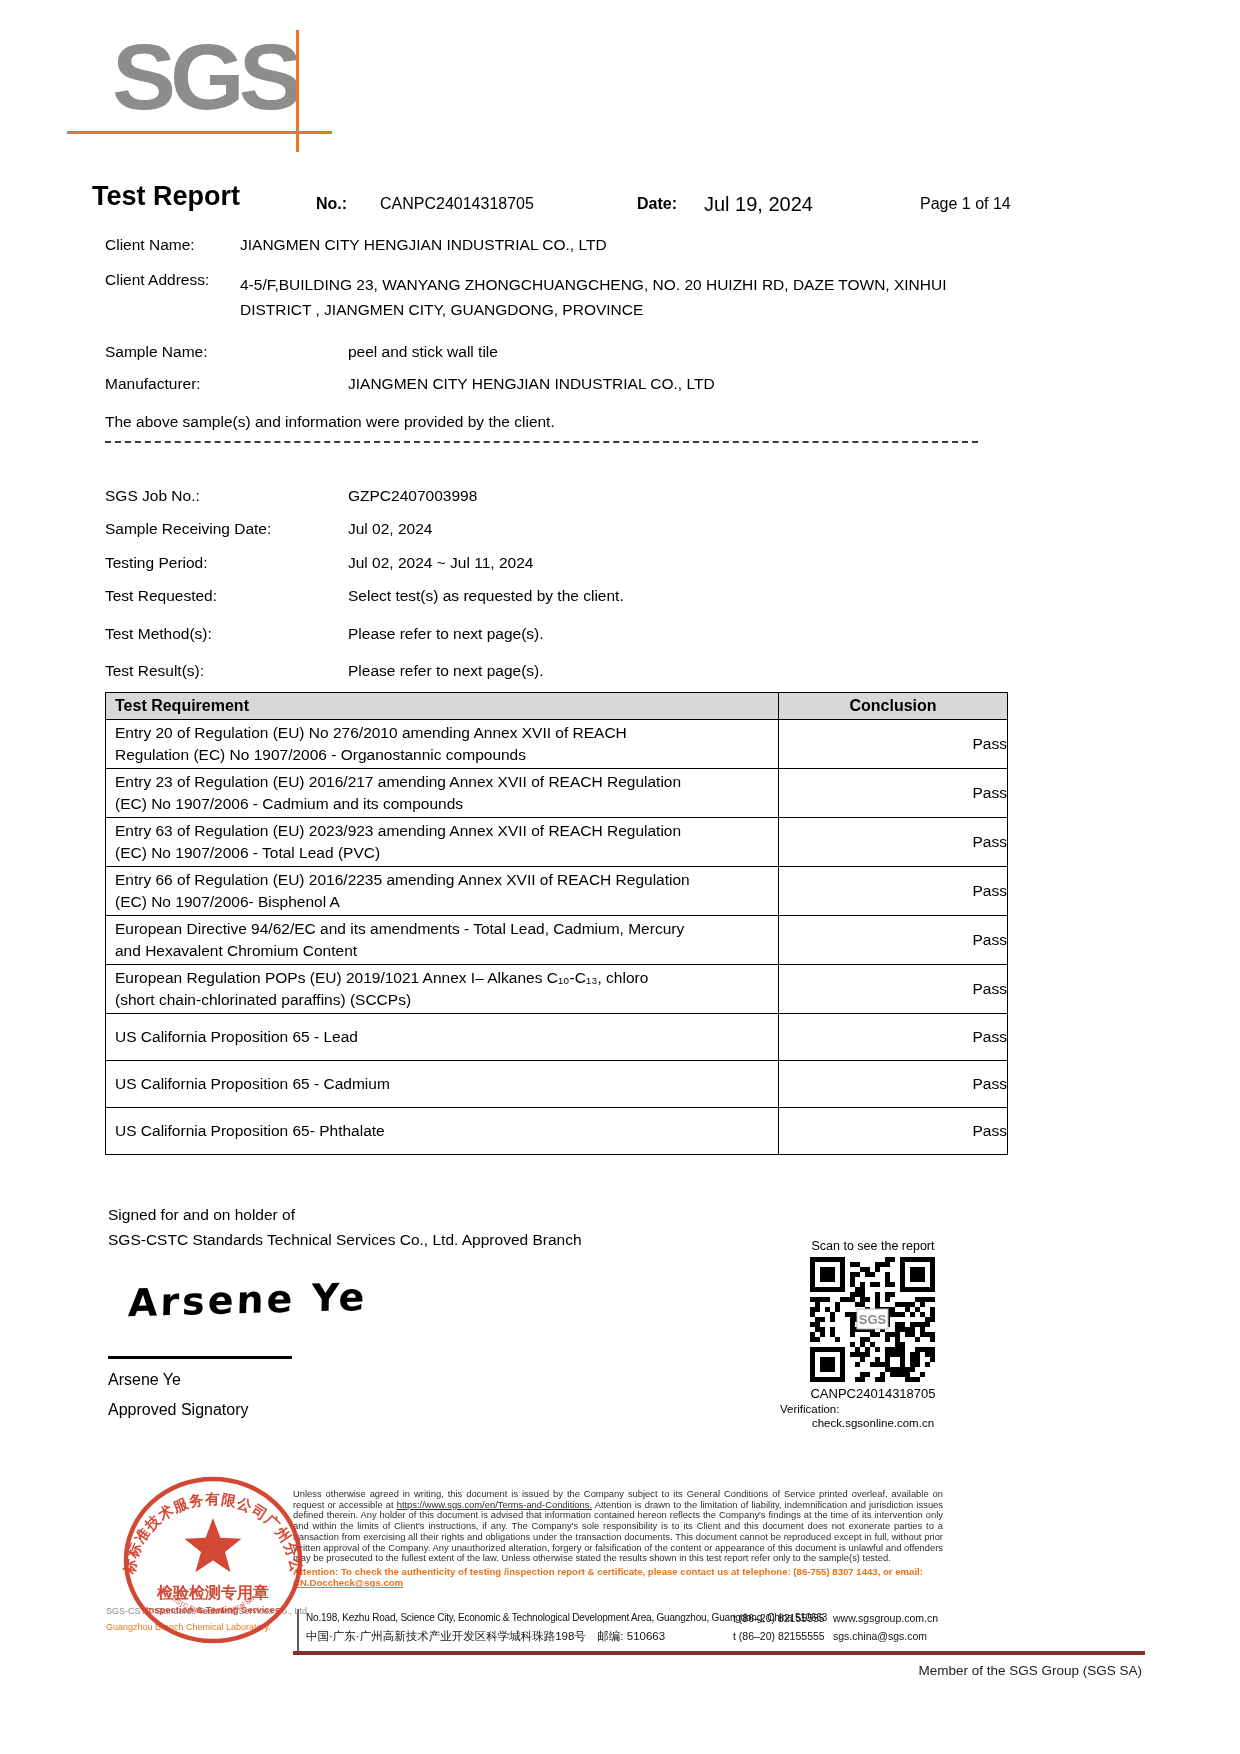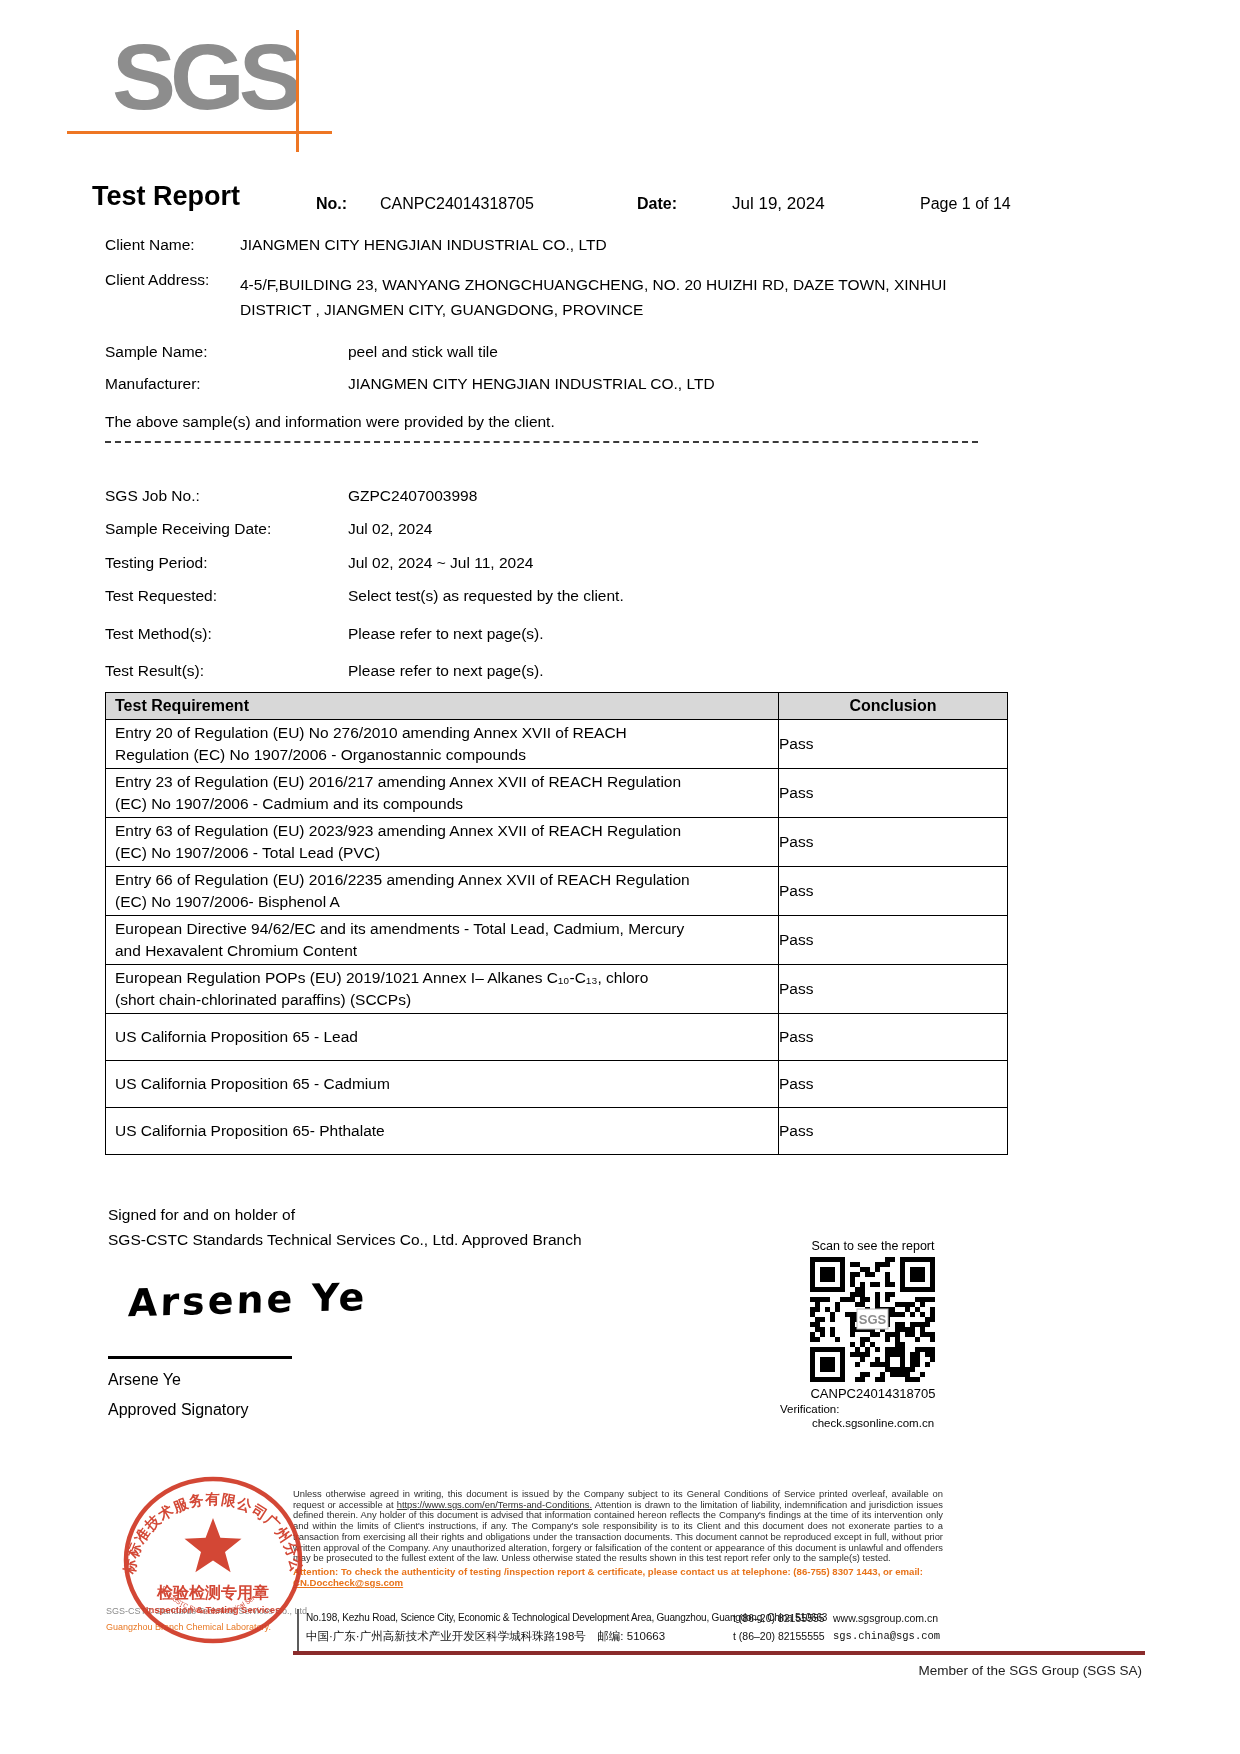--- a/index.html
+++ b/index.html
@@ -24,21 +24,21 @@
 
   .dashes { position:absolute; left:105px; top:441px; width:873px; border-top:2px dashed #3a3a3a; }
 
   
   table.req-table { position:absolute; left:105px; top:692px; width:903px;
                     border-collapse:collapse; font-size:15.5px; table-layout:fixed; }
   .req-table th, .req-table td { border:1.8px solid #000; vertical-align:middle; }
   th.req-h { background:#d8d8d8; text-align:left;  padding:2px 9px; height:27px; font-size:16px; }
   th.con-h { background:#d8d8d8; width:229px; height:27px; font-size:16px; }
   td.req   { padding:2px 86px 2px 9px; line-height:22px; height:48px; }
-  td.con   { text-align:left; }
+  td.con   { text-align:right; }
   tr.single td { height:47px; }
 
   
   .handwriting { position:absolute; left:128px; top:1278px; font-size:38px; font-weight:800;
                  letter-spacing:3px; transform:rotate(-1.5deg) skewX(-3deg); font-family:"DejaVu Sans",sans-serif; }
   .sig-line { position:absolute; left:108px; top:1356px; width:184px; height:2.5px; background:#000; }
 
   
   .qr-scan { position:absolute; left:790px; top:1239px; width:166px; text-align:center; font-size:12.5px; }
   .qr-svg  { position:absolute; left:810px; top:1257px; }
@@ -56,38 +56,38 @@
            line-height:10.7px; text-align:justify; color:#2e2e2e; }
   .legal .lnk { text-decoration:underline; }
   .attention { margin-top:2px; color:#e8731a; font-weight:bold; font-size:9.6px; line-height:11.2px; text-align:left; }
   .attention .lnk { text-decoration:underline; }
   .vbar { position:absolute; left:297px; top:1609px; width:2px; height:42px; background:#5c5c5c; }
   .addr-en { position:absolute; left:306px; top:1612px; font-size:10px;  color:#111; letter-spacing:-.2px; white-space:nowrap; }
   .addr-cn { position:absolute; left:306px; top:1629px; font-size:11.5px; color:#111; white-space:nowrap; }
   .ph1 { position:absolute; left:733px; top:1612px; font-size:10.5px; color:#111; white-space:nowrap; }
   .ph2 { position:absolute; left:733px; top:1630px; font-size:10.5px; color:#111; white-space:nowrap; }
   .web { position:absolute; left:833px; top:1612px; font-size:10.5px; color:#111; white-space:nowrap; }
-  .eml { position:absolute; left:833px; top:1630px; font-size:10.5px; color:#111; white-space:nowrap;font-family:Liberation Mono, monospace; }
+  .eml { position:absolute; left:833px; top:1630px; font-size:10.5px; color:#111; white-space:nowrap; }
   .rule { position:absolute; left:293px; top:1651px; width:852px; height:3.5px; background:#8a2b2b; }
   .member { position:absolute; left:840px; top:1663px; width:302px; text-align:right; font-size:13.5px; color:#222; white-space:nowrap; }
 </style>
 </head>
 <body>
 
 <div class="page">
 
   <div class="logo-text">SGS</div>
   <div class="logo-h"></div>
   <div class="logo-v"></div>
 
   <div class="title">Test Report</div>
   <span class="abs t b" style="left:316px;top:192px;font-size:16px">No.:</span>
   <span class="abs t" style="left:380px;top:192px;font-size:16px">CANPC24014318705</span>
   <span class="abs t b" style="left:637px;top:192px;font-size:16px">Date:</span>
-  <span class="abs t" style="left:732px;top:192px;font-size:17px">Jul 19, 2024</span>
+  <span class="abs t" style="left:704px;top:192px;font-size:20px">Jul 19, 2024</span>
   <span class="abs t" style="left:920px;top:192px;font-size:16px">Page 1 of 14</span>
 
   <span class="abs t" style="left:105px;top:233px">Client Name:</span>
   <span class="abs t" style="left:240px;top:233px">JIANGMEN CITY HENGJIAN INDUSTRIAL CO., LTD</span>
 
   <span class="abs t" style="left:105px;top:268px">Client Address:</span>
   <span class="abs t wrapval" style="left:240px;top:272px;width:730px;white-space:normal">4-5/F,BUILDING 23, WANYANG ZHONGCHUANGCHENG, NO. 20 HUIZHI RD, DAZE TOWN, XINHUI DISTRICT , JIANGMEN CITY, GUANGDONG, PROVINCE</span>
 
   <span class="abs t" style="left:105px;top:340px">Sample Name:</span>
   <span class="abs t" style="left:348px;top:340px">peel and stick wall tile</span>

